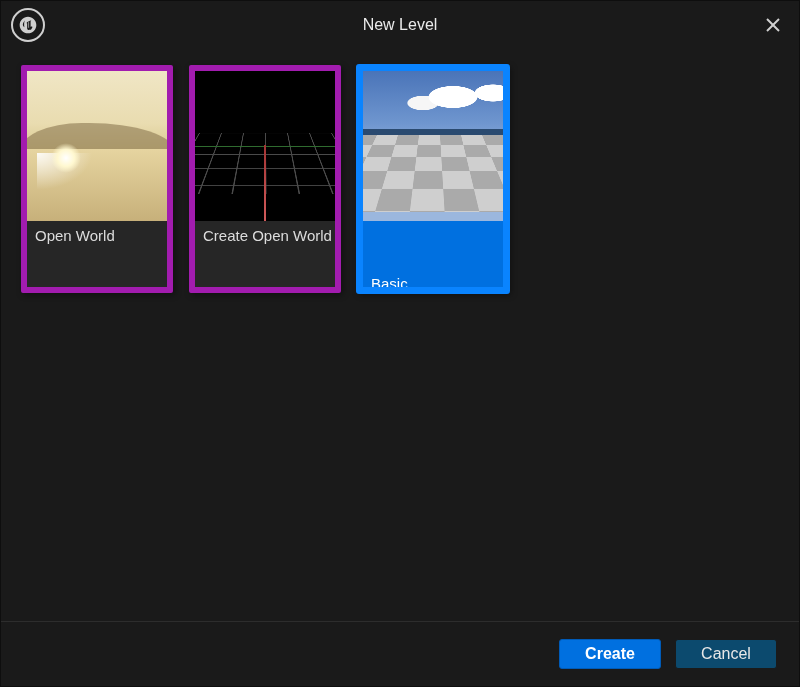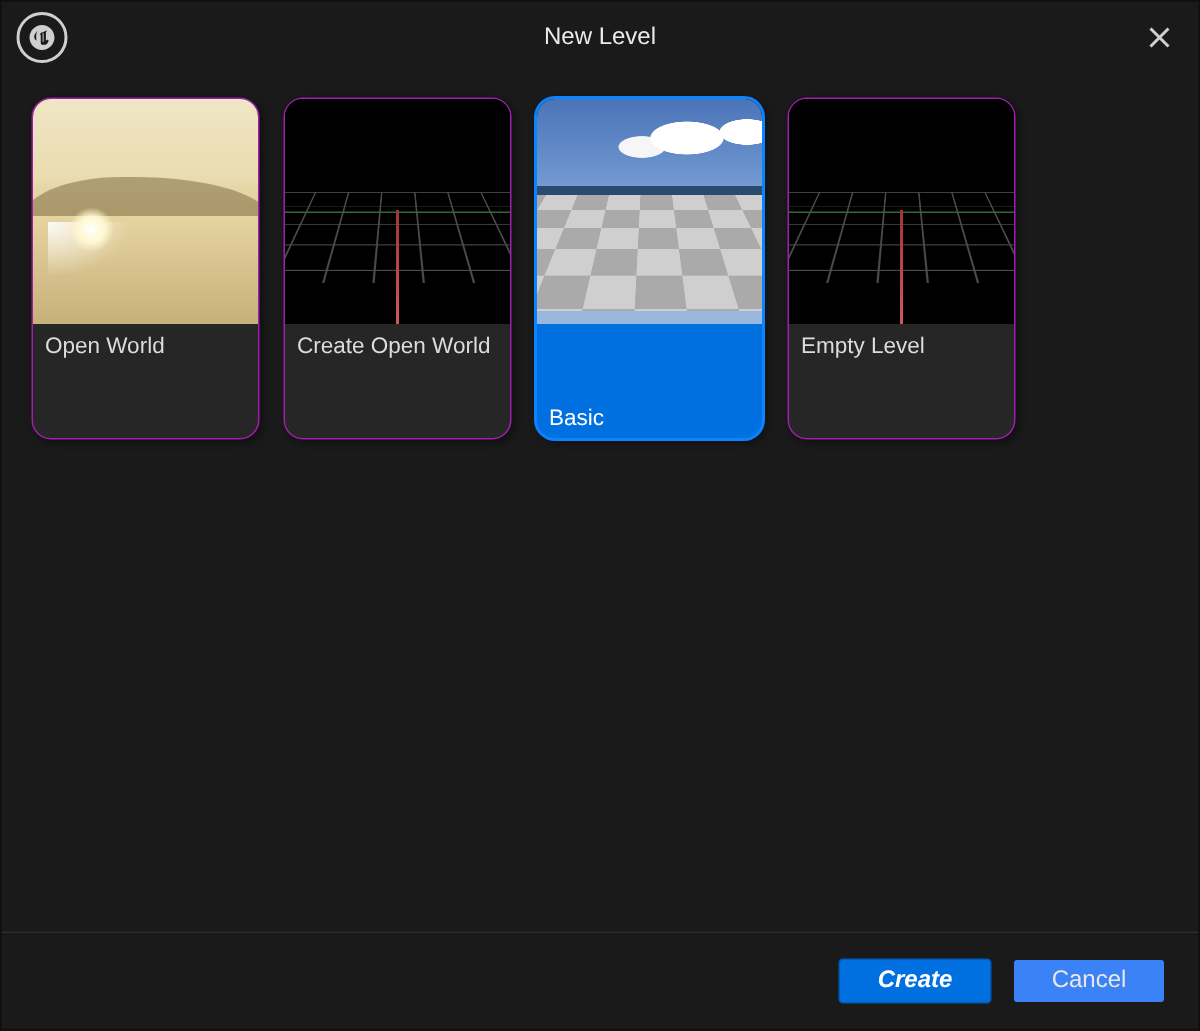--- a/index.html
+++ b/index.html
@@ -61,22 +61,22 @@
     flex-direction: column;
   }
   .grid {
     display: flex;
     gap: 16px;
   }
   .card {
     width: 152px;
     height: 228px;
     background: #262626;
-    border: 1px solid #a21caf;
-    border-radius: 13px;
+    border: 6px solid #a21caf;
+    border-radius: 2px;
     overflow: hidden;
     display: flex;
     flex-direction: column;
     cursor: pointer;
     box-shadow: 2px 2px 6px rgba(0,0,0,0.4);
   }
   .card.selected {
     background: #0070e0;
     border-color: #0a84ff;
     box-shadow: 0 0 0 1px #0a84ff, 2px 2px 6px rgba(0,0,0,0.4);
@@ -122,24 +122,23 @@
     display: flex; align-items: center; justify-content: center;
     font-size: 16px;
     cursor: pointer;
     padding: 0 14px;
   }
   .btn.primary {
     background: #0070e0;
     color: #fff;
     font-weight: 600;
     border-color: #005bb8;
-    font-style: italic;
   }
   .btn.secondary {
-    background: #3b82f6;
+    background: #0c4a6e;
     color: #e8e8e8;
     border-color: #1a1a1a;
   }
 
   
   
   .ow-sky { position:absolute; inset:0; background: linear-gradient(#f0e6c5 0%, #e9dcb0 35%, #d7c68c 55%, #b9a36a 60%, #d6bf8e 65%, #f3e3b2 100%); }
   .ow-hills { position:absolute; left:-5%; right:-5%; top:52px; height:28px; background:#8b7750; border-radius: 40% 55% 0 0 / 100% 100% 0 0; opacity:.6;}
   .ow-sun { position:absolute; left:24px; top:72px; width:30px; height:30px; border-radius:50%; background: radial-gradient(circle, #fff 0%, #fff8d0 40%, rgba(255,248,208,0) 70%); }
   .ow-water { position:absolute; left:0; right:0; top:78px; bottom:0; background: linear-gradient(#e6d4a0, #c7b07a); }
@@ -220,29 +219,20 @@
         </div>
         <div class="card selected">
           <div class="thumb">
             <div class="sky-blue"></div>
             <div class="clouds"></div>
             <div class="horizon"></div>
             <div class="floor"></div>
           </div>
           <div class="card-label">Basic</div>
         </div>
-        <div class="card">
-          <div class="thumb">
-            <div class="blackbg"></div>
-            <div class="gridlines"></div>
-            <div class="axis-x"></div>
-            <div class="axis-z"></div>
-          </div>
-          <div class="card-label">Empty Level</div>
-        </div>
       </div>
   </div>
 
   <div class="separator"></div>
 
   <div class="btnbar">
     <div class="btn primary">
       <span>Create</span>
     </div>
     <div class="btn secondary">

